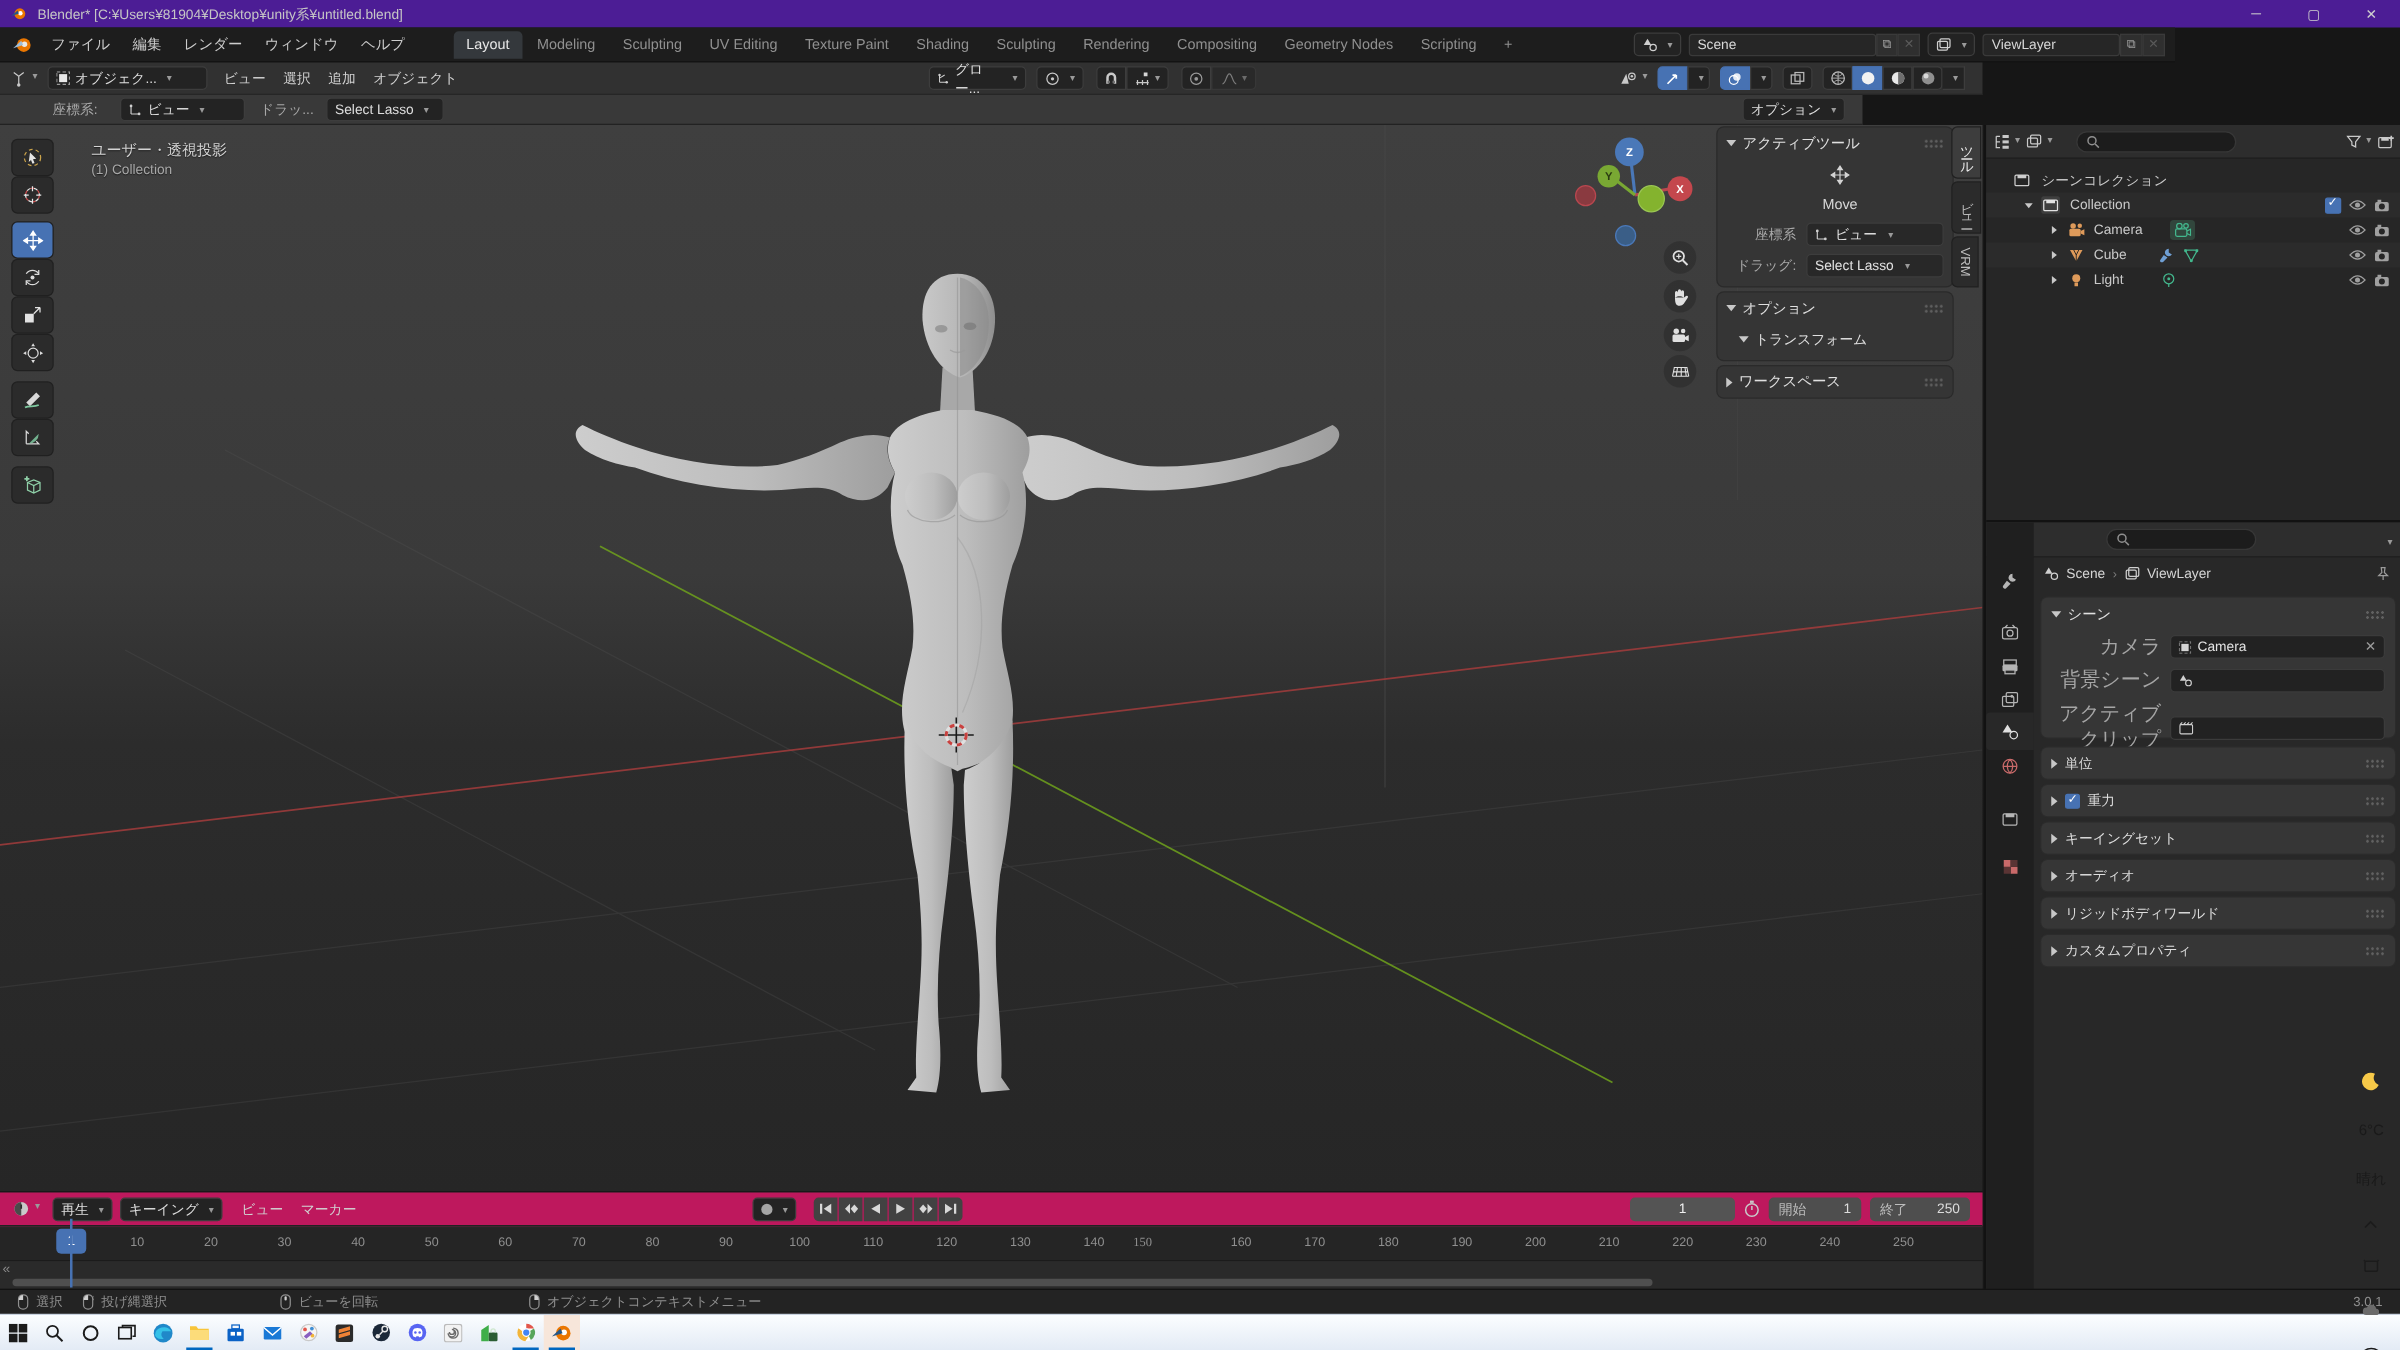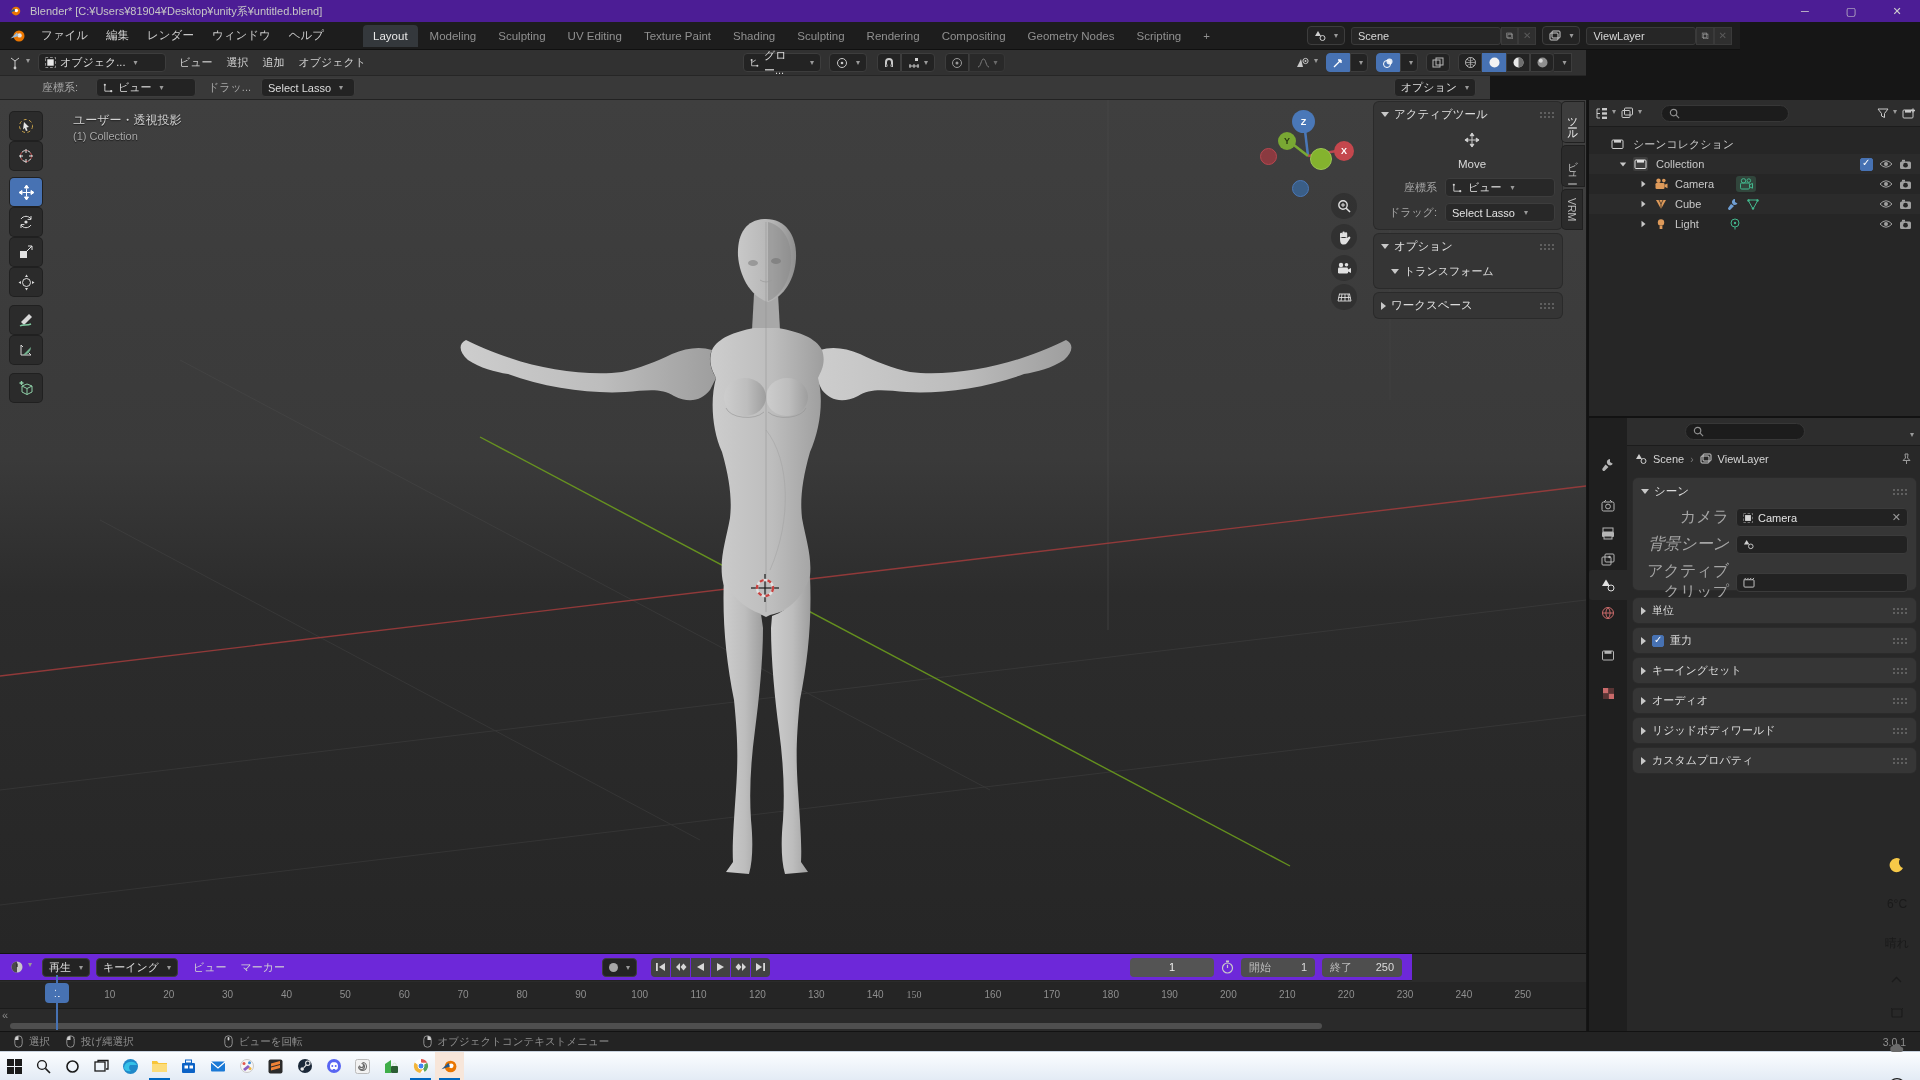--- a/index.html
+++ b/index.html
@@ -71,21 +71,21 @@
   .props { position:absolute; left:0; top:316px; width:333px; height:665px; background:#282828; border-top:2px solid #121212; }
   .props-tabstrip { position:absolute; left:0; top:0; width:38px; height:665px; background:#1f1f1f; }
   .ptab { position:absolute; left:0; width:38px; height:30px; display:flex; align-items:center; justify-content:center; }
   .ptab.active { background:#282828; border-radius:3px 0 0 3px; }
   .props-box { position:absolute; left:44px; width:283px; background:#363636; border-radius:5px; box-shadow:0 0 0 1px #2b2b2b; display:flex; align-items:center; padding:0 8px; gap:6px; color:#dedede; font-size:11px; }
   .prop-label { color:#a5a5a5; font-size:16px; text-align:right; }
   .prop-field { background:#222; border:1px solid #3b3b3b; border-radius:4px; height:19px; display:flex; align-items:center; padding:0 6px; color:#e3e3e3; font-size:11px; gap:5px; }
 
   
   .timeline { position:absolute; left:0; top:903px; width:1586px; height:78px; background:#2b2b2b; border-top:1px solid #141414; }
-  .tl-header { position:absolute; left:0; top:0; width:1412px; height:27px; background:#6d28d9; border-bottom:1px solid #222; display:flex; align-items:center; }
+  .tl-header { position:absolute; left:0; top:0; width:1586px; height:27px; background:#be185d; border-bottom:1px solid #222; display:flex; align-items:center; }
   .numfield { background:#545454; border-radius:4px; height:19px; display:flex; align-items:center; justify-content:center; color:#f0f0f0; font-size:11px; }
   .rangefield { background:#4e4e4e; border-radius:4px; height:19px; display:flex; align-items:center; color:#dcdcdc; font-size:11px; padding:0 8px; }
   .pbbtn { width:19px; height:19px; background:#424242; display:flex; align-items:center; justify-content:center; }
   .ruler { position:absolute; left:0; top:28px; width:1586px; height:27px; background:#252525; border-bottom:1px solid #1b1b1b; }
   .ruler-num { position:absolute; top:7px; transform:translateX(-50%); color:#8f8f8f; font-size:10px; }
   .tl-track { position:absolute; left:0; top:55px; width:1586px; height:23px; background:#2a2a2a; }
   .playhead-box { position:absolute; left:45px; top:1px; width:24px; height:20px; background:#4772b3; border-radius:4px; color:#fff; font-size:11px; display:flex; align-items:center; justify-content:center; }
   .playhead-line { position:absolute; left:56px; top:21px; width:2px; height:55px; background:#4772b3; }
 
   
@@ -745,21 +745,21 @@
             <span class="prop-label" style="width:88px">カメラ</span>
             <div class="prop-field" style="flex:1">
               <svg width="10" height="10" viewBox="0 0 12 12">
                   <rect x="2.5" y="2.5" width="7" height="7" fill="#d5d5d5"></rect>
                   <rect x="0.5" y="0.5" width="11" height="11" fill="none" stroke="#8a8a8a" stroke-dasharray="3 2"></rect>
                 </svg>
               <span>Camera</span>
               <span style="margin-left:auto; color:#9a9a9a;">✕</span>
             </div>
           </div>
-          <div class="flex" style="width:100%; margin-top:6px; gap:7px;font-style:italic;">
+          <div class="flex" style="width:100%; margin-top:6px; gap:7px;">
             <span class="prop-label" style="width:88px">背景シーン</span>
             <div class="prop-field" style="flex:1">
               <svg width="11" height="11" viewBox="0 0 12 12">
                   <path d="M4 1 L7 6 L1 6 Z" fill="#cfcfcf"></path>
                   <circle cx="8.5" cy="8" r="2.5" fill="none" stroke="#cfcfcf"></circle>
                 </svg>
             </div>
           </div>
           <div class="flex" style="width:100%; margin-top:6px; gap:7px;">
             <span class="prop-label" style="width:88px">アクティブクリップ</span>

